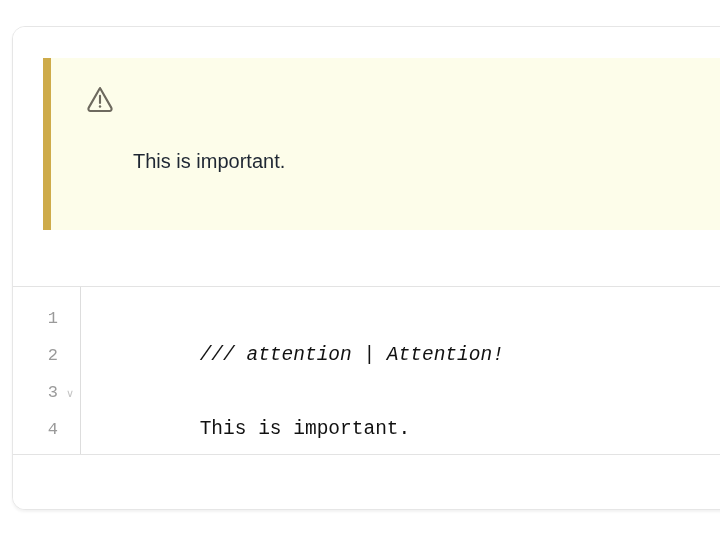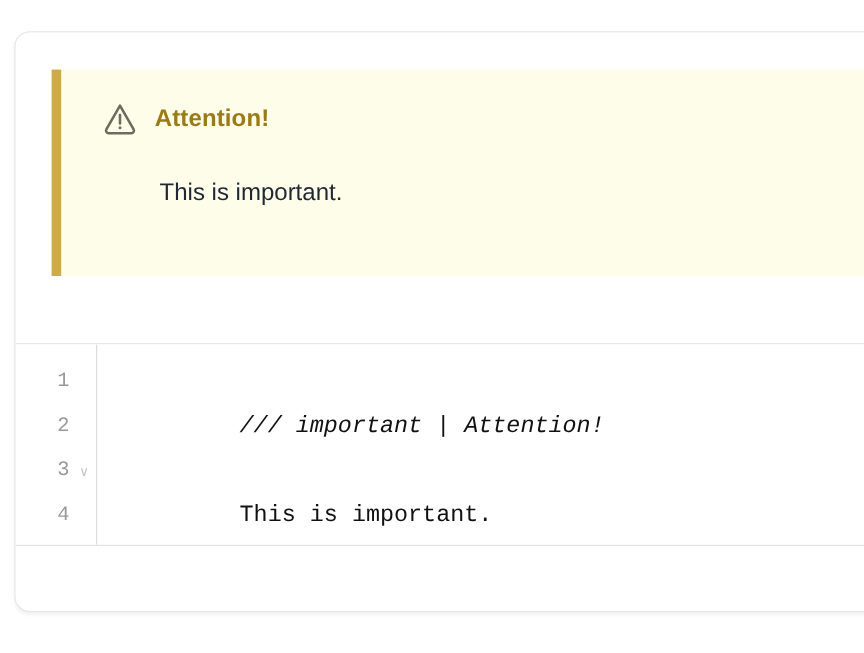--- a/index.html
+++ b/index.html
@@ -174,21 +174,20 @@
   <div id="preview-pane">
 
     <div id="admonition">
 
       <div id="admonition-title-row">
         <svg id="warning-icon" viewBox="0 0 24 24" fill="none">
           <path d="M12 3.2 L21.1 19.1 a1.7 1.7 0 0 1 -1.5 2.5 H4.4 a1.7 1.7 0 0 1 -1.5 -2.5 Z" stroke="#6e6a5f" stroke-width="1.7" stroke-linejoin="round" fill="none"></path>
           <line x1="12" y1="9.4" x2="12" y2="15.1" stroke="#6e6a5f" stroke-width="1.7" stroke-linecap="round"></line>
           <circle cx="12" cy="18" r="1" fill="#6e6a5f"></circle>
         </svg>
-        <div id="admonition-title">Attention!</div>
       </div>
 
       <div id="admonition-body">This is important.</div>
     </div>
 
   </div>
 
   <div id="code-pane">
 
     <div id="gutter">
@@ -205,21 +204,21 @@
         <span class="fold-chevron">∨</span>
       </div>
       <div class="gutter-row">
         <span>4</span>
         <span class="fold-chevron"></span>
       </div>
     </div>
 
     <div id="code-lines">
       <div class="code-row">
-        <span class="em">/// important | Attention!</span>
+        <span class="em">/// attention | Attention!</span>
       </div>
       <div class="code-row">
         <span></span>
       </div>
       <div class="code-row">
         <span>This is important.</span>
       </div>
       <div class="code-row">
         
       </div>

